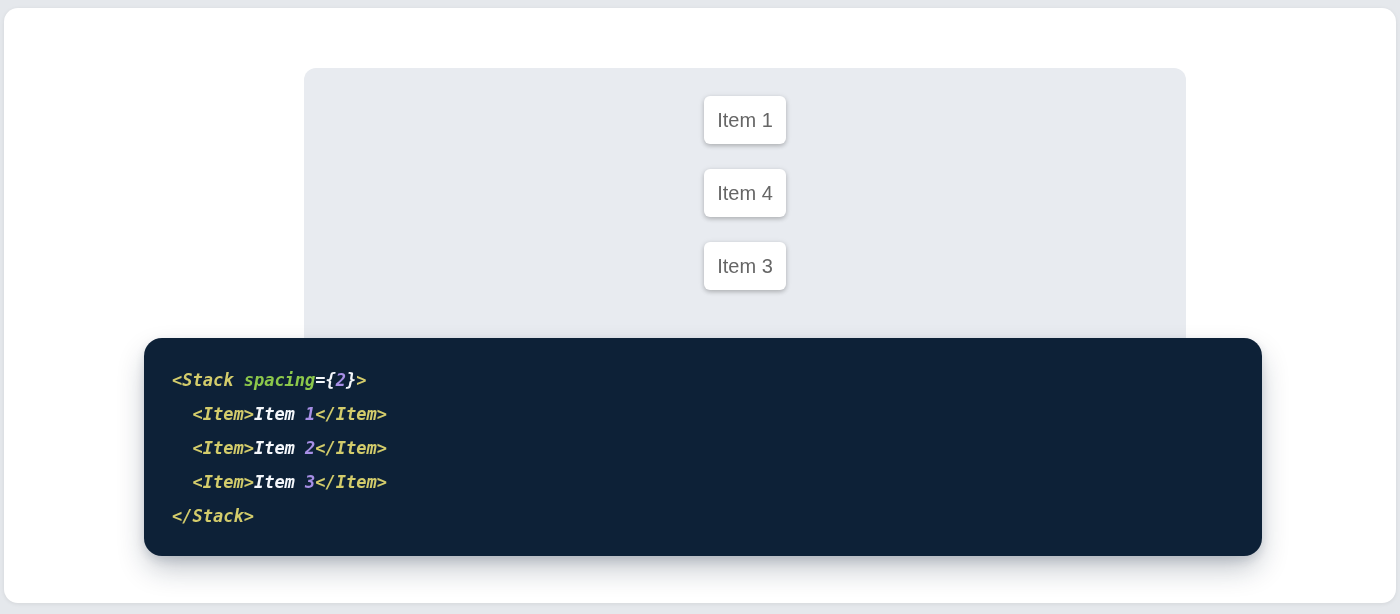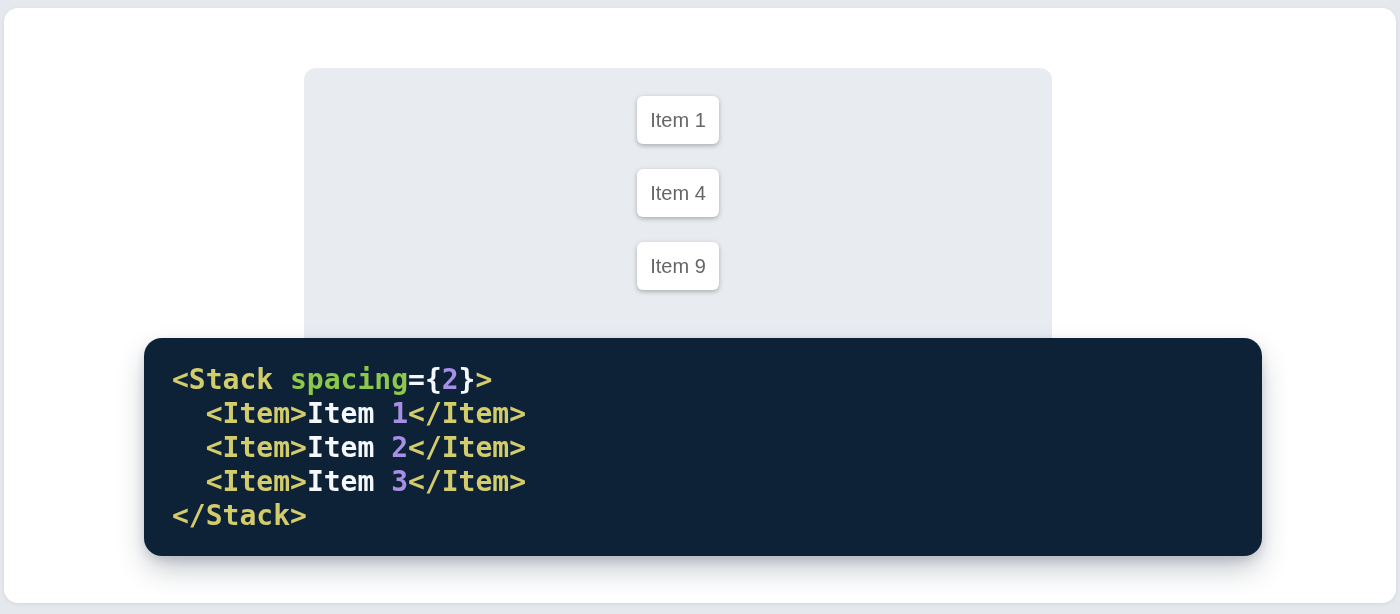--- a/index.html
+++ b/index.html
@@ -27,21 +27,21 @@
   .content-card{
     position:absolute;
     left:4px;right:4px;top:8px;bottom:11px;
     background:var(--card_bg);
     border-radius:14px;
     box-shadow:0 1px 4px rgba(0,0,0,0.08);
   }
   .demo-panel{
     position:absolute;
     left:300px;top:60px;
-    width:748px;height:290px;
+    width:882px;height:290px;
     background:var(--demo_panel_bg);
     border-radius:12px;
   }
   .stack{
     display:flex;
     flex-direction:column;
     align-items:center;
     padding-top:28px;
     gap:25px;
   }
@@ -64,24 +64,25 @@
     background:var(--code_bg);
     border-radius:18px;
     padding:25px 28px;
     box-shadow:0 14px 30px -4px rgba(15,33,55,0.30), 0 4px 10px rgba(15,33,55,0.12);
     overflow:hidden;
   }
   .code-block code{
     display:block;
     font-family:"DejaVu Sans Mono", monospace;
     font-weight:bold;
-    font-size:28px;
+    font-size:17px;
     line-height:34px;
     white-space:pre;
     color:var(--code_plain);
+    font-style:italic;
   }
   .tok-tag{color:var(--code_tag);}
   .tok-attr{color:var(--code_attr);}
   .tok-num{color:var(--code_number);}
   .tok-plain{color:var(--code_plain);}
 </style>
 </head>
 <body>
 
 <div class="stage">
@@ -89,21 +90,21 @@
 
     <div class="demo-panel">
       <div class="stack">
         <div class="item-card">
           <span>Item 1</span>
         </div>
         <div class="item-card">
           <span>Item 4</span>
         </div>
         <div class="item-card">
-          <span>Item 9</span>
+          <span>Item 3</span>
         </div>
       </div>
     </div>
 
     <pre class="code-block"><code><div><span class="tok-tag">&lt;Stack</span><span class="tok-plain"> </span><span class="tok-attr">spacing</span><span class="tok-plain">=</span><span class="tok-plain">{</span><span class="tok-num">2</span><span class="tok-plain">}</span><span class="tok-tag">&gt;</span></div><div><span class="tok-plain">  </span><span class="tok-tag">&lt;Item&gt;</span><span class="tok-plain">Item </span><span class="tok-num">1</span><span class="tok-tag">&lt;/Item&gt;</span></div><div><span class="tok-plain">  </span><span class="tok-tag">&lt;Item&gt;</span><span class="tok-plain">Item </span><span class="tok-num">2</span><span class="tok-tag">&lt;/Item&gt;</span></div><div><span class="tok-plain">  </span><span class="tok-tag">&lt;Item&gt;</span><span class="tok-plain">Item </span><span class="tok-num">3</span><span class="tok-tag">&lt;/Item&gt;</span></div><div><span class="tok-tag">&lt;/Stack&gt;</span></div></code></pre>
 
   </div>
 </div>
 
 </body></html>

